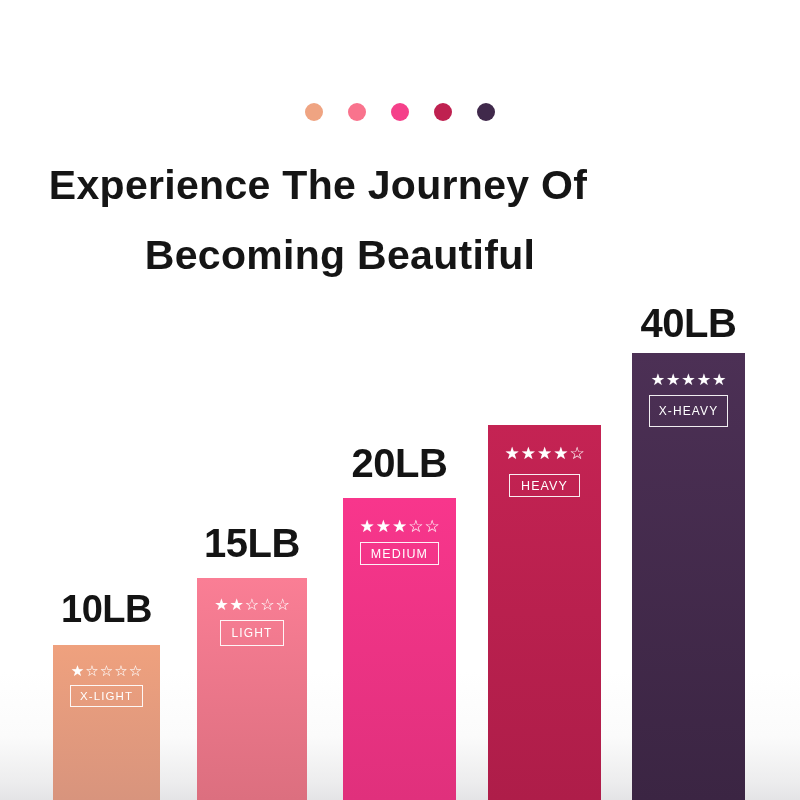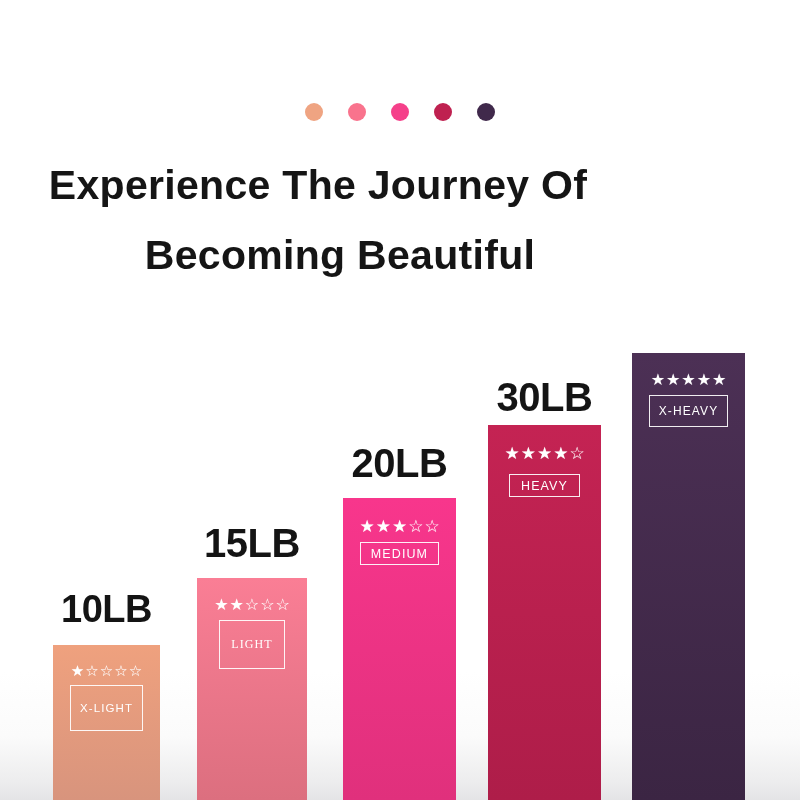--- a/index.html
+++ b/index.html
@@ -116,66 +116,66 @@
         <div class="bar-label" style="top: -57px; font-size: 38px;">10LB</div>
         <div class="bar-body" style="height: 155px; background: linear-gradient(rgb(239, 161, 126) 0%, rgb(216, 148, 125) 100%);"></div>
         <div class="badge-wrap" style="top: 18px;">
           <div class="stars" style="font-size: 15px;">
             <span>★</span>
             <span>☆</span>
             <span>☆</span>
             <span>☆</span>
             <span>☆</span>
           </div>
-          <div class="badge" style="font-size: 11.5px; padding: 16px 9px;">X-LIGHT</div>
+          <div class="badge" style="font-size: 11.5px; padding: 4px 9px;">X-LIGHT</div>
         </div>
       </div>
       <div class="bar" style="left: 197px; width: 110px; height: 222px;">
         <div class="bar-label" style="top: -57px; font-size: 40px;">15LB</div>
         <div class="bar-body" style="height: 222px; background: linear-gradient(rgb(250, 126, 149) 0%, rgb(220, 111, 127) 100%);"></div>
         <div class="badge-wrap" style="top: 19px;">
           <div class="stars" style="font-size: 16px;">
             <span>★</span>
             <span>★</span>
             <span>☆</span>
             <span>☆</span>
             <span>☆</span>
           </div>
-          <div class="badge" style="font-size: 12px; padding: 16px 11px; font-family: Liberation Serif, serif;">LIGHT</div>
+          <div class="badge" style="font-size: 12px; padding: 5px 11px;">LIGHT</div>
         </div>
       </div>
       <div class="bar" style="left: 343px; width: 113px; height: 302px;">
         <div class="bar-label" style="top: -57px; font-size: 40px;">20LB</div>
         <div class="bar-body" style="height: 302px; background: linear-gradient(rgb(248, 54, 140) 0%, rgb(224, 48, 124) 100%);"></div>
         <div class="badge-wrap" style="top: 20px;">
           <div class="stars" style="font-size: 17px;">
             <span>★</span>
             <span>★</span>
             <span>★</span>
             <span>☆</span>
             <span>☆</span>
           </div>
           <div class="badge" style="font-size: 12.5px; padding: 3.5px 10px;">MEDIUM</div>
         </div>
       </div>
       <div class="bar" style="left: 488px; width: 113px; height: 375px;">
-        <div class="bar-label" style="top: -50px; font-size: 40px;">30LB</div>
         <div class="bar-body" style="height: 375px; background: linear-gradient(rgb(196, 35, 83) 0%, rgb(174, 29, 73) 100%);"></div>
         <div class="badge-wrap" style="top: 20px;">
           <div class="stars" style="font-size: 17px;">
             <span>★</span>
             <span>★</span>
             <span>★</span>
             <span>★</span>
             <span>☆</span>
           </div>
           <div class="badge" style="font-size: 12.5px; padding: 3.5px 11px; margin-top: 12px;">HEAVY</div>
         </div>
       </div>
       <div class="bar" style="left: 632px; width: 113px; height: 447px;">
+        <div class="bar-label" style="top: -52px; font-size: 40px;">40LB</div>
         <div class="bar-body" style="height: 447px; background: linear-gradient(rgb(76, 48, 85) 0%, rgb(59, 37, 67) 100%);"></div>
         <div class="badge-wrap" style="top: 19px;">
           <div class="stars" style="font-size: 16px;">
             <span>★</span>
             <span>★</span>
             <span>★</span>
             <span>★</span>
             <span>★</span>
           </div>
           <div class="badge" style="font-size: 12px; padding: 8px 9px;">X-HEAVY</div>

